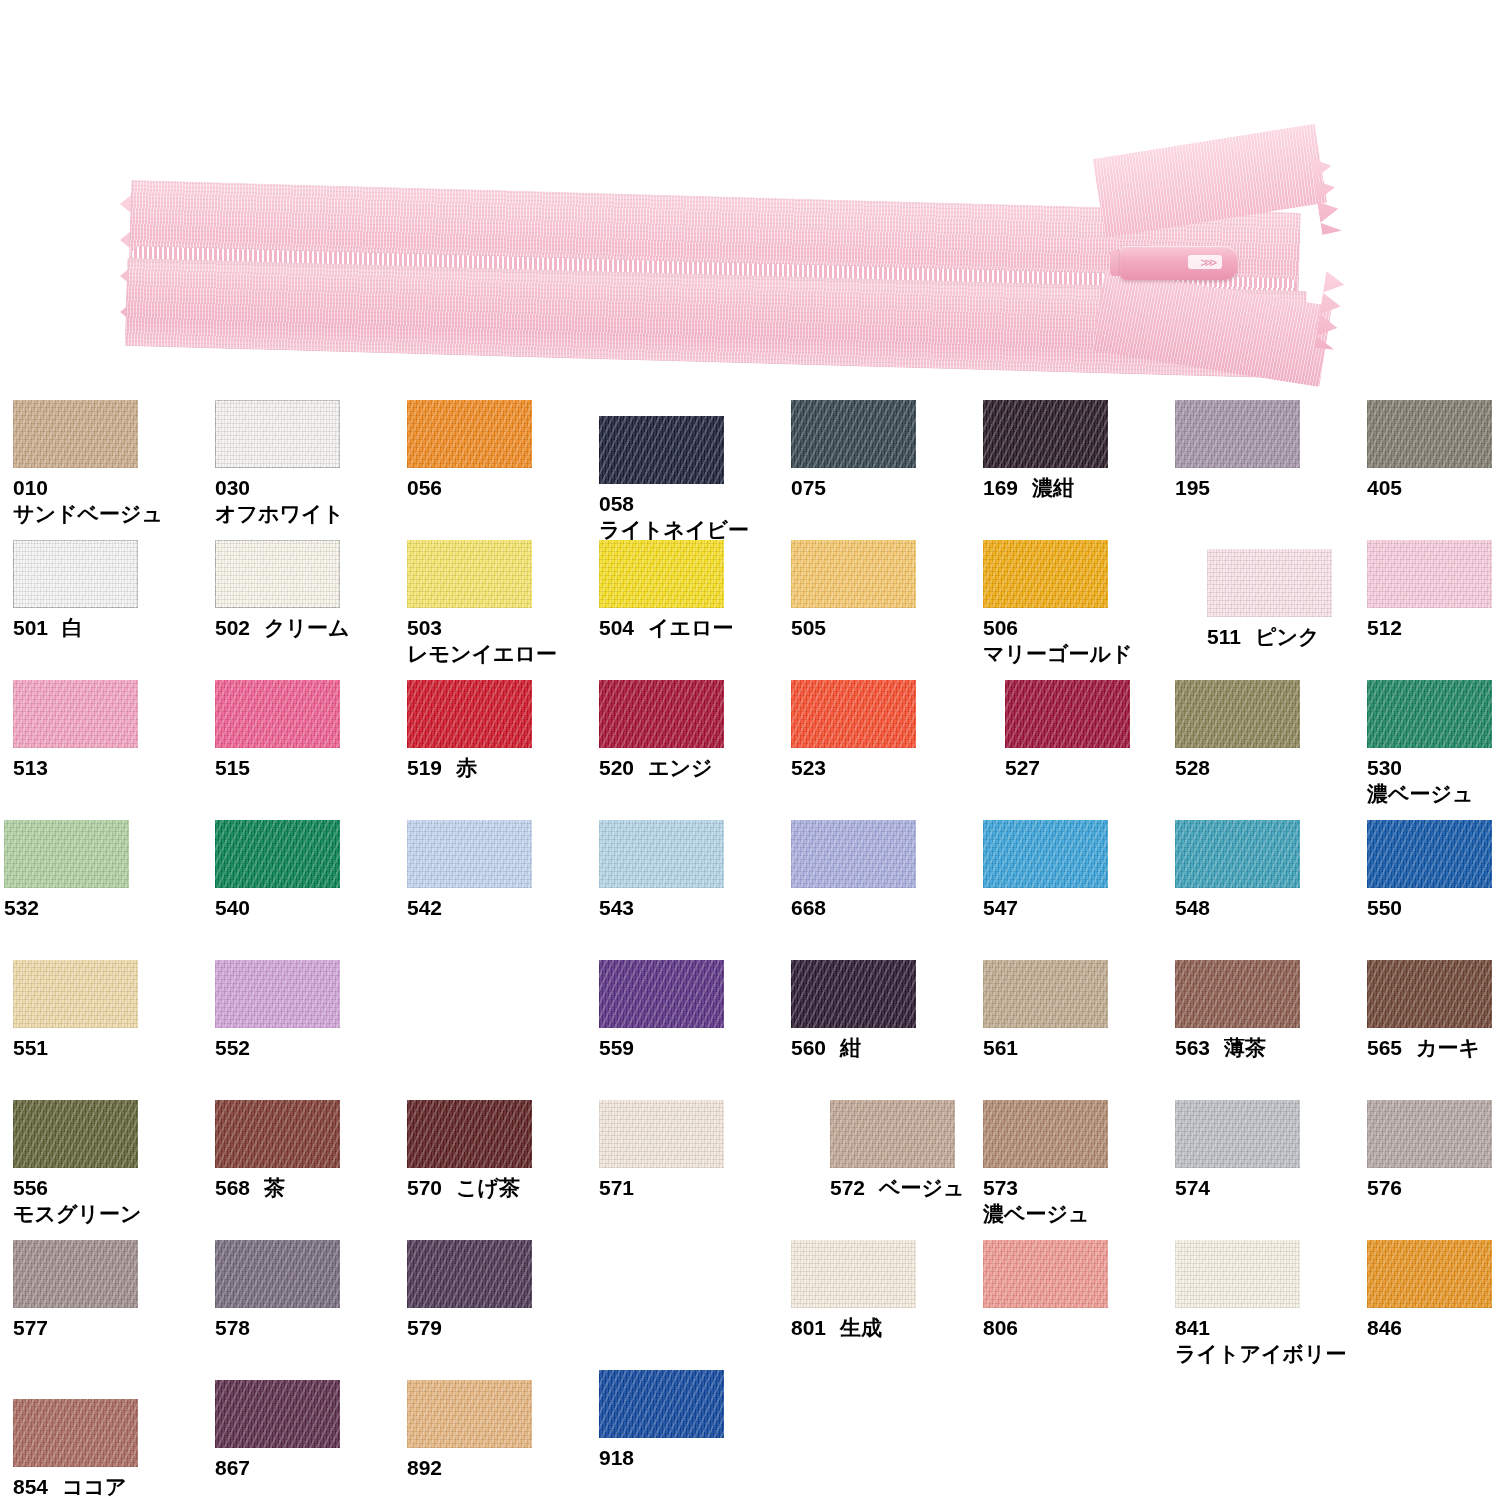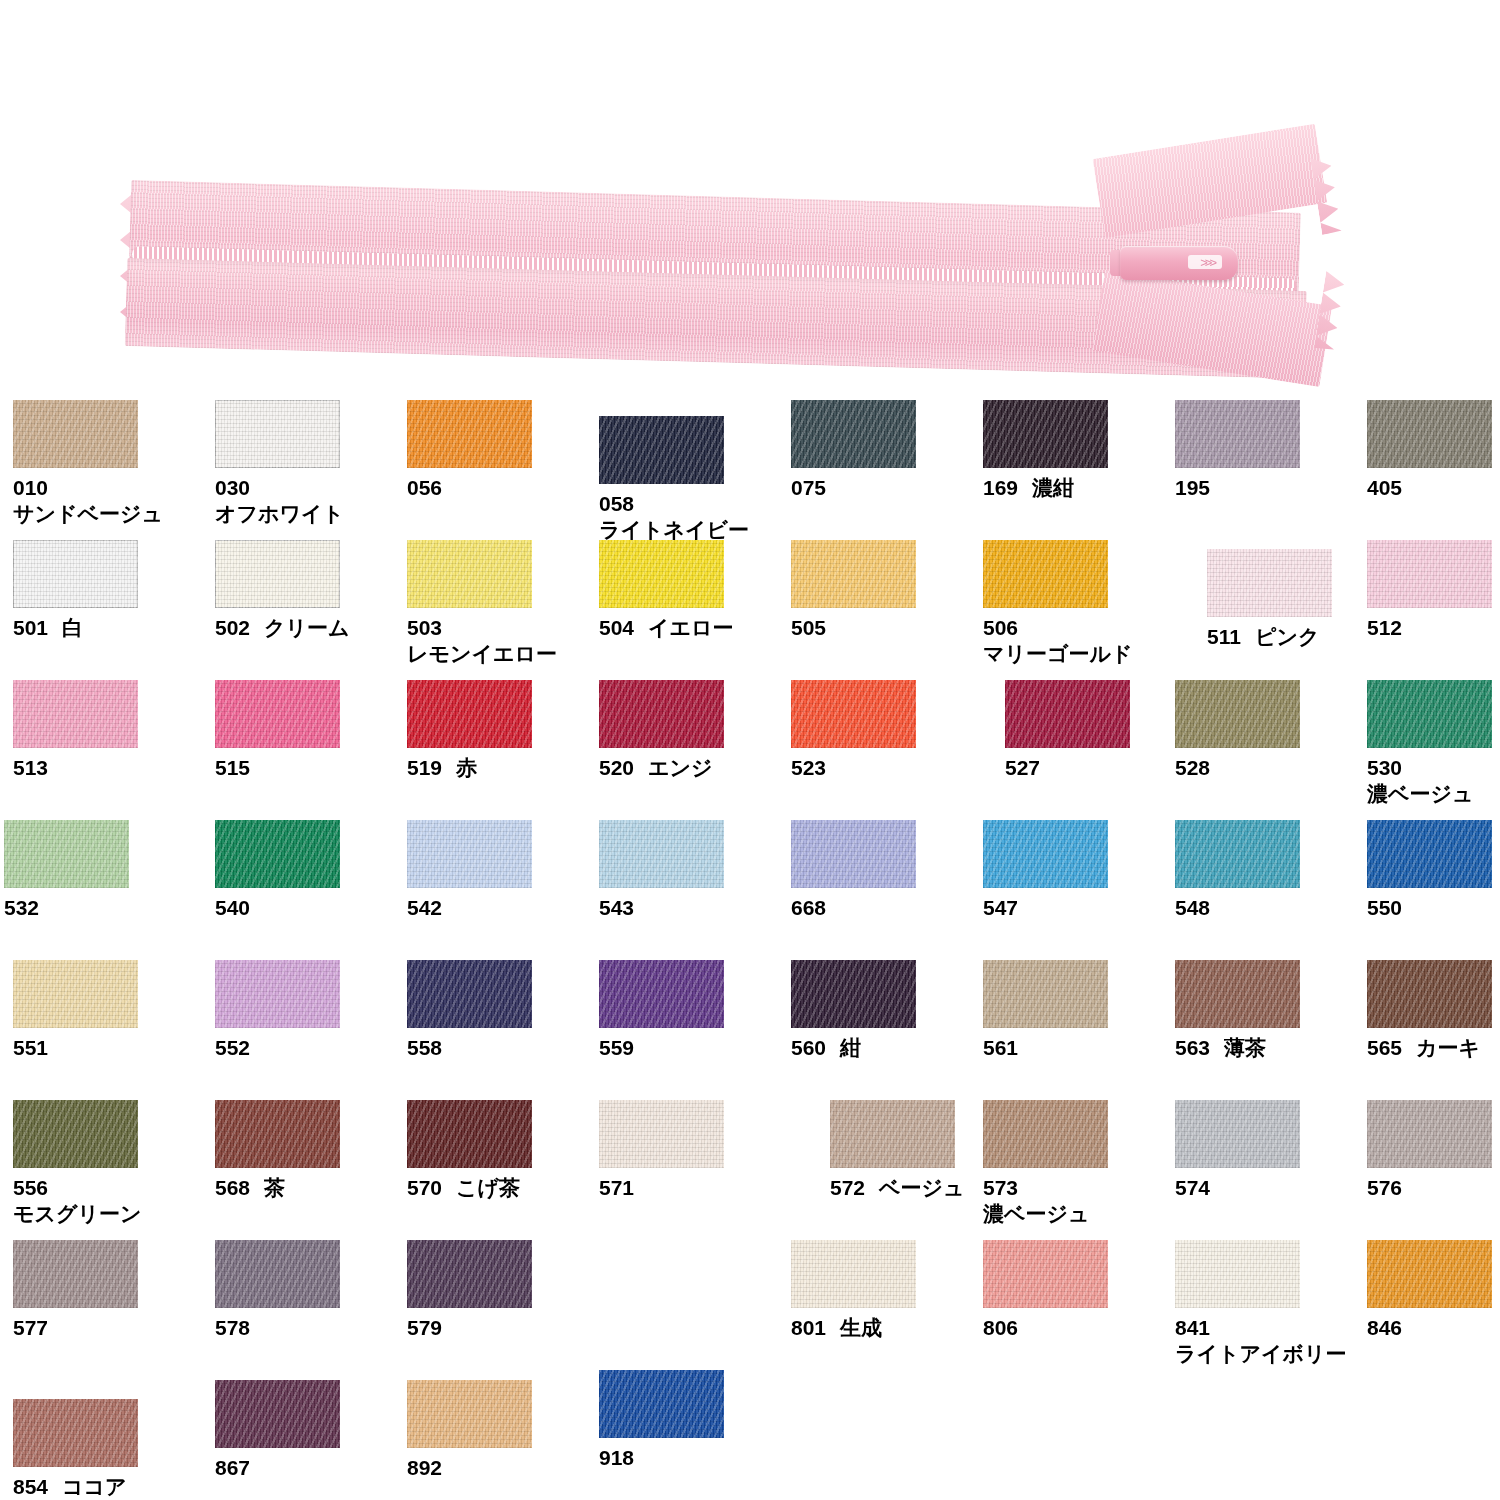--- a/index.html
+++ b/index.html
@@ -363,24 +363,20 @@
     </div>
     <div class="row">
       <div class="cell" style="left: 13px; top: 0px;">
         <div class="swatch" title="551" style="background: rgb(237, 217, 168);"></div>
         <div class="label"><span class="code">551</span></div>
       </div>
       <div class="cell" style="left: 215px; top: 0px;">
         <div class="swatch" title="552" style="background: rgb(208, 163, 215);"></div>
         <div class="label"><span class="code">552</span></div>
       </div>
-      <div class="cell" style="left: 407px; top: 0px;">
-        <div class="swatch" title="558" style="background: rgb(43, 42, 88);"></div>
-        <div class="label"><span class="code">558</span></div>
-      </div>
       <div class="cell" style="left: 599px; top: 0px;">
         <div class="swatch" title="559" style="background: rgb(90, 49, 131);"></div>
         <div class="label"><span class="code">559</span></div>
       </div>
       <div class="cell" style="left: 791px; top: 0px;">
         <div class="swatch" title="560" style="background: rgb(43, 25, 48);"></div>
         <div class="label"><span class="code">560</span><span class="sep"></span><span class="name">紺</span></div>
       </div>
       <div class="cell" style="left: 983px; top: 0px;">
         <div class="swatch" title="561" style="background: rgb(191, 170, 143);"></div>

